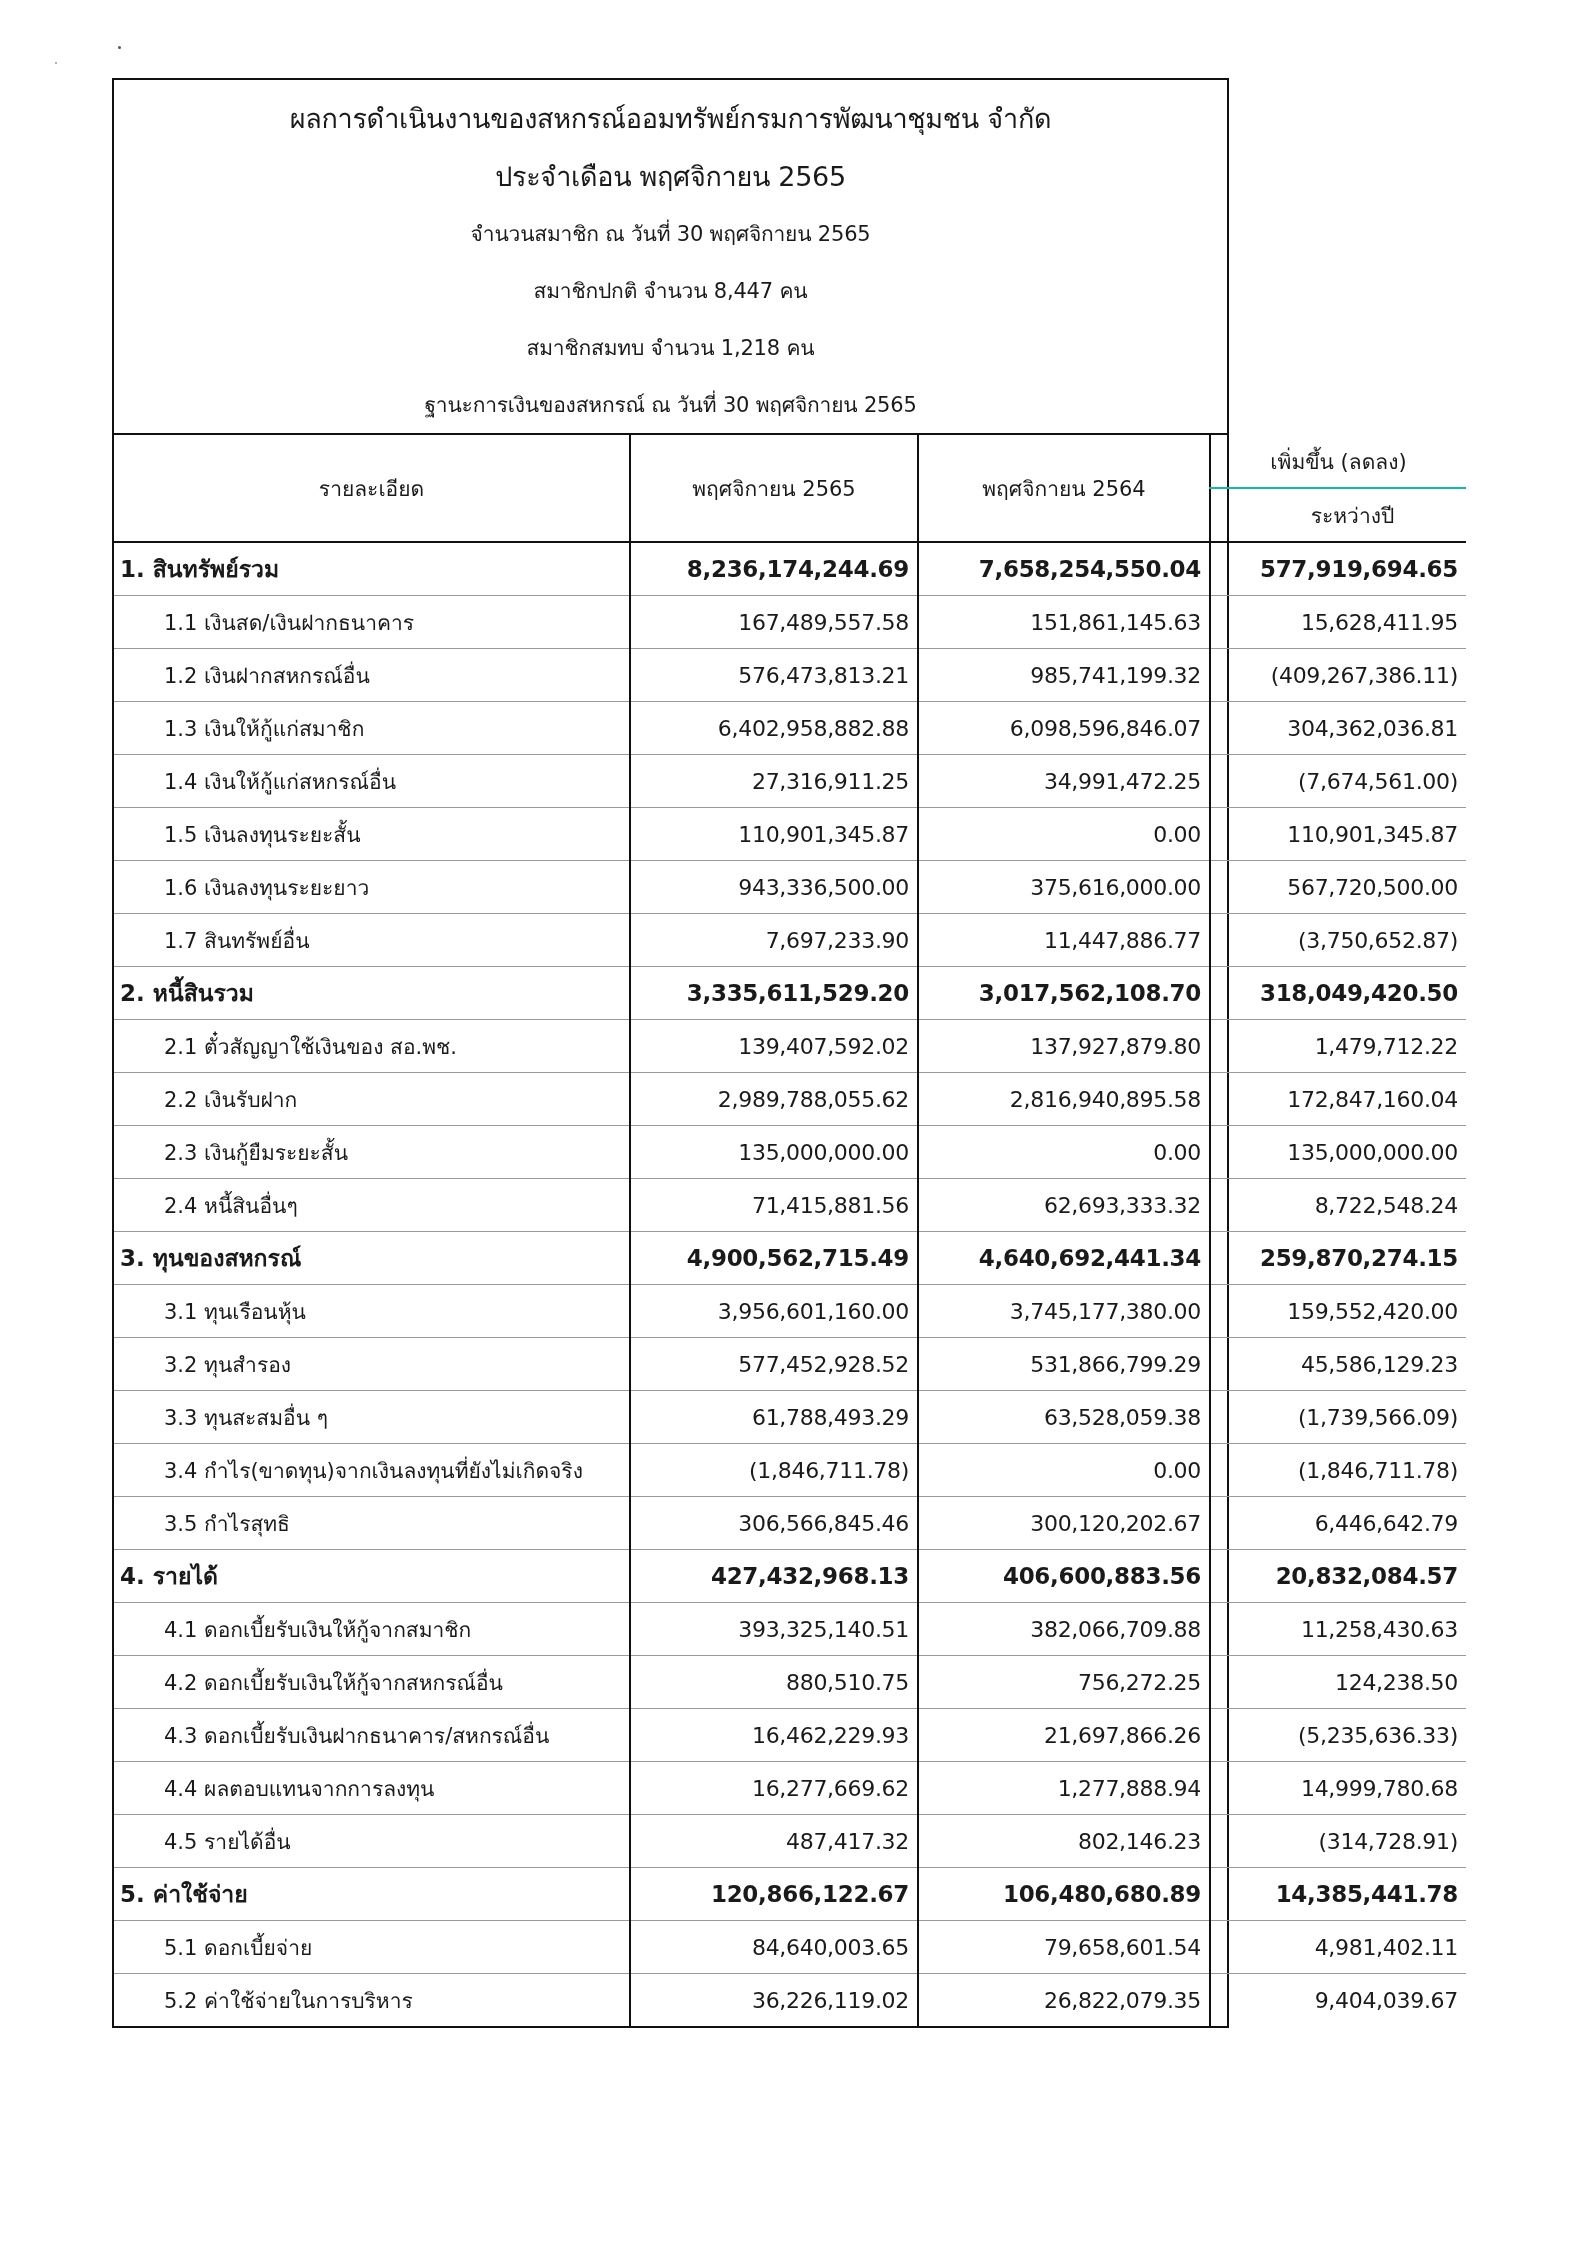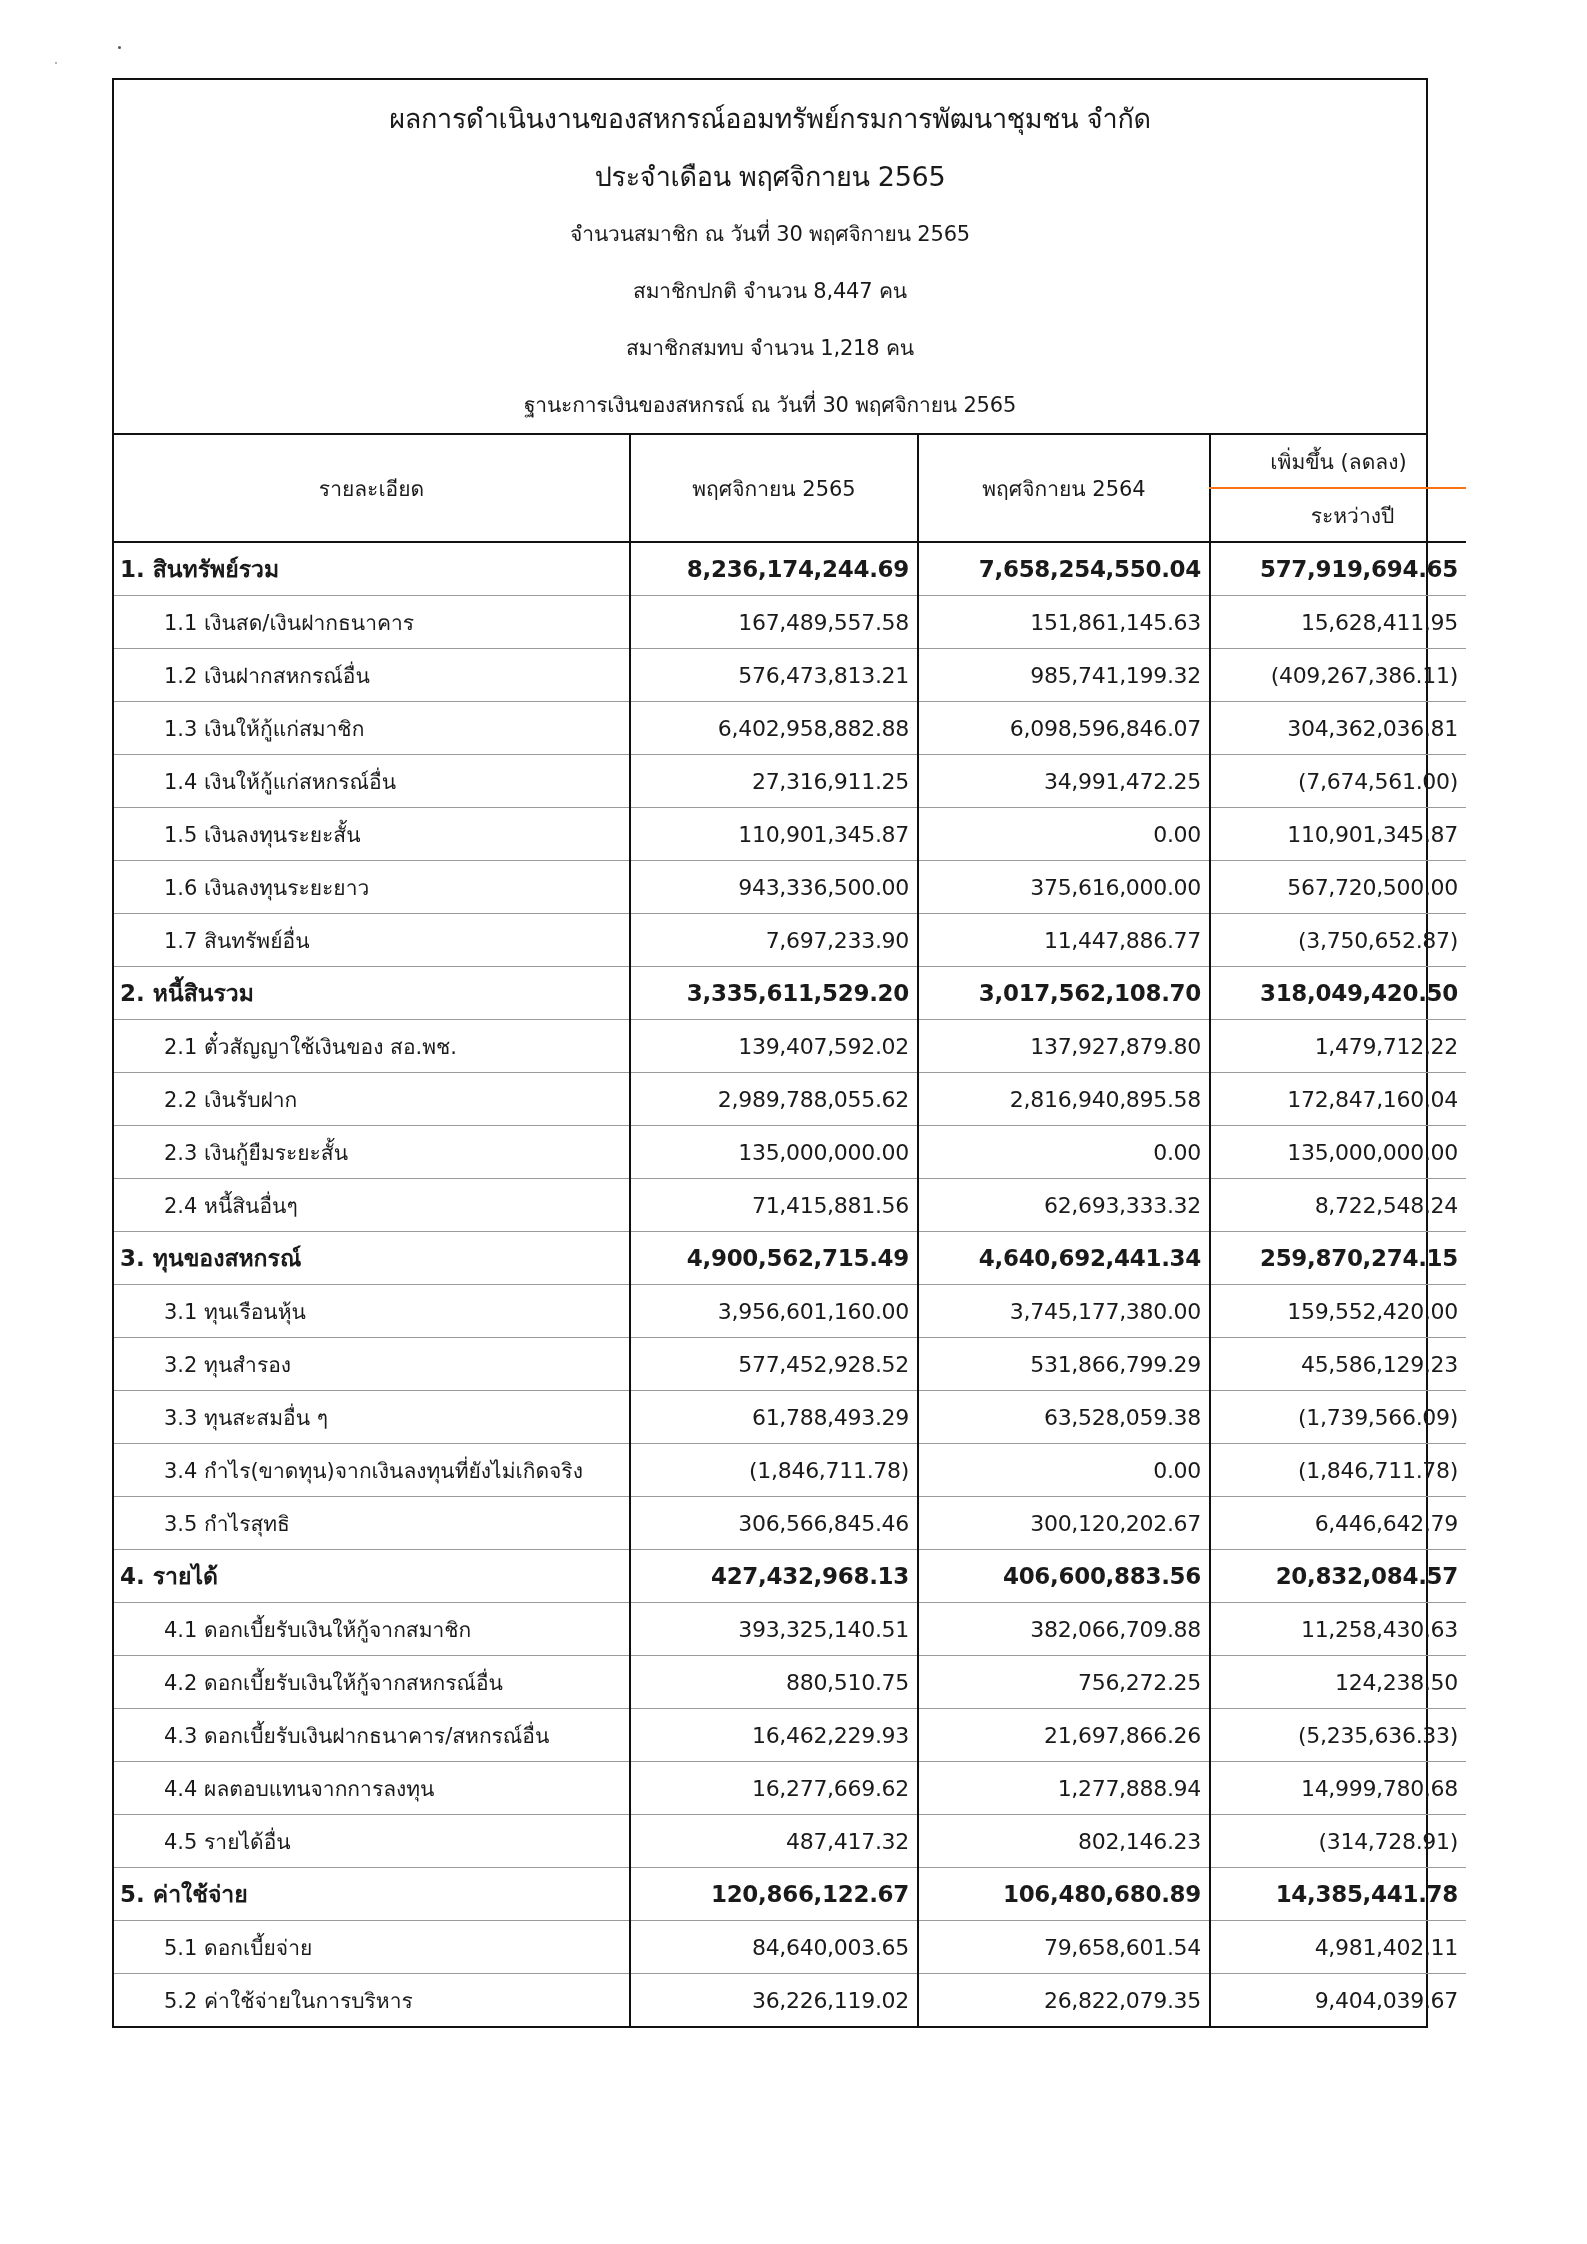--- a/index.html
+++ b/index.html
@@ -1,26 +1,26 @@
 <!DOCTYPE html>
 <html><head>
 <meta charset="utf-8">
 <style>
   html, body { margin:0; padding:0; background:#ffffff; }
   body { width:1587px; height:2244px; position:relative; font-family:"DejaVu Sans", "Liberation Sans", sans-serif; color:#1a1a1a; overflow:hidden; }
   .speck { position:absolute; width:3px; height:3px; background:#555; border-radius:50%; }
-  .sheet { position:absolute; left:112px; top:78px; width:1316px; border:2px solid #111; box-sizing:border-box; }
+  .sheet { position:absolute; left:112px; top:78px; width:1117px; border:2px solid #111; box-sizing:border-box; }
   .head-box { height:355px; border-bottom:2px solid #111; text-align:center; box-sizing:border-box; padding-top:10px; }
   .h-title { font-size:27px; line-height:58px; letter-spacing:-0.3px; }
   .h-sub { font-size:21px; line-height:57px; letter-spacing:-0.2px; }
   table { border-collapse:collapse; width:100%; table-layout:fixed; }
   col.c0 { width:516px; } col.c1 { width:288px; } col.c2 { width:292px; } col.c3 { width:256px; }
   th { font-weight:normal; font-size:21px; border-left:2px solid #111; border-bottom:2px solid #111; text-align:center; padding:0; }
   th:first-child { border-left:none; }
-  th.top-right { height:52px; border-bottom:2px solid #f97316; }
+  th.top-right { height:52px; border-bottom:2px solid #14b8a6; }
   th.bot-right { height:52px; }
   td { height:52px; font-size:22px; border-left:2px solid #111; border-bottom:1px solid #9a9a9a; padding:0 8px; white-space:nowrap; }
   td:first-child { border-left:none; }
   td.num { text-align:right; letter-spacing:-0.3px; }
   tr.section td { font-size:23px; font-weight:bold; }
   tr.section td.label { padding-left:6px; }
   tr.item td.label { padding-left:50px; font-size:21px; }
   tr.last td { border-bottom:none; }
 </style>
 </head>

